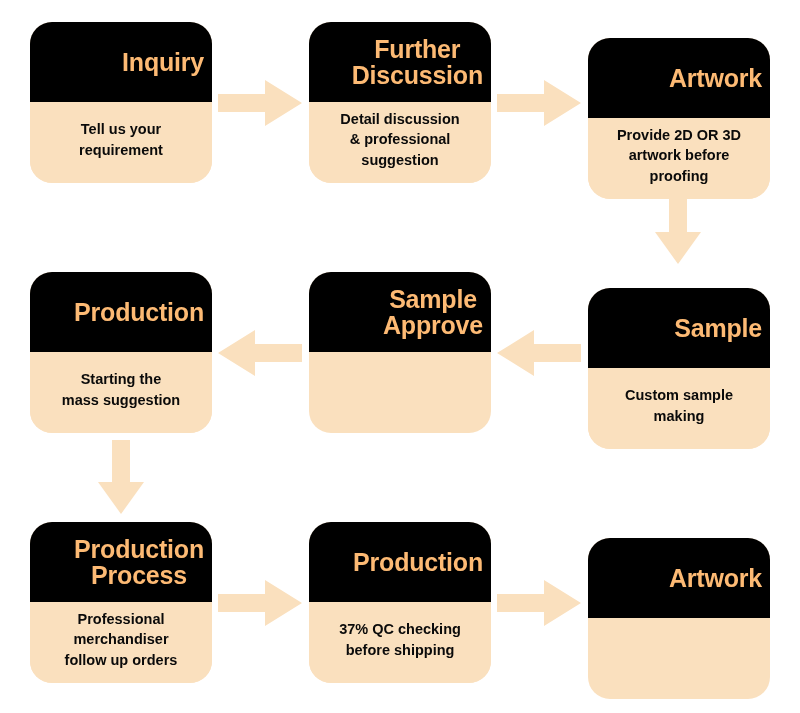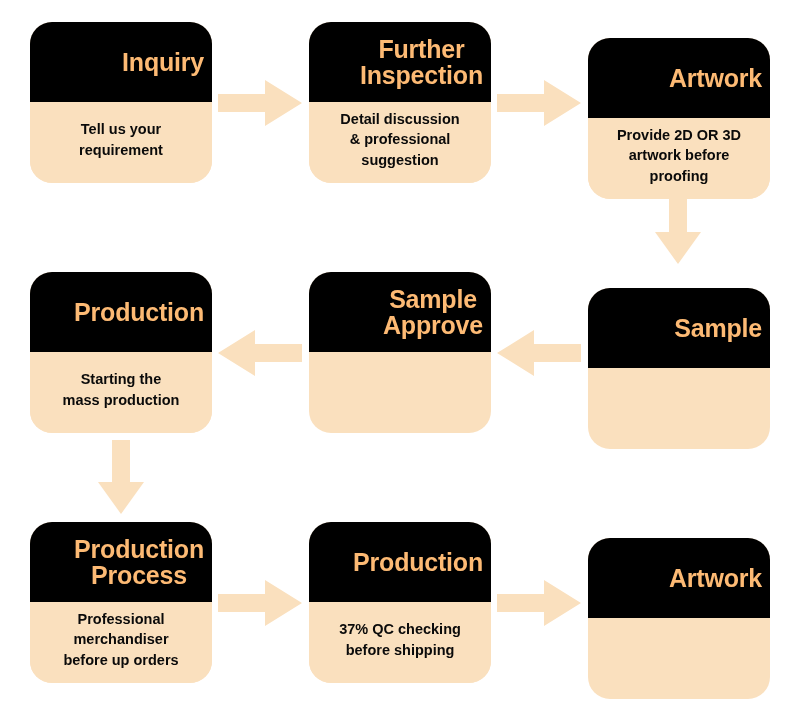--- a/index.html
+++ b/index.html
@@ -110,21 +110,21 @@
 
   <div class="arrow" style="left:218px; top:80px;">
     <svg width="84" height="46" viewBox="0 0 84 46" aria-hidden="true">
       <polygon points="0,14 47,14 47,0 84,23 47,46 47,32 0,32" fill="#FAE0BE"></polygon>
     </svg>
   </div>
 
   <div class="node col-2 row-1">
     <div class="node-header">
       <span class="node-title two-line">Further
-Inspection</span>
+Discussion</span>
     </div>
     <div class="node-body">
       <span class="node-desc">Detail discussion
 &amp; professional
 suggestion</span>
     </div>
   </div>
 
   <div class="arrow" style="left:497px; top:80px;">
     <svg width="84" height="46" viewBox="0 0 84 46" aria-hidden="true">
@@ -148,21 +148,21 @@
       <polygon points="14,0 32,0 32,42 46,42 23,74 0,42 14,42" fill="#FAE0BE"></polygon>
     </svg>
   </div>
 
   <div class="node col-1 row-2">
     <div class="node-header">
       <span class="node-title">Production</span>
     </div>
     <div class="node-body">
       <span class="node-desc">Starting the
-mass production</span>
+mass suggestion</span>
     </div>
   </div>
 
   <div class="arrow" style="left:218px; top:330px;">
     <svg width="84" height="46" viewBox="0 0 84 46" aria-hidden="true">
       <polygon points="84,14 37,14 37,0 0,23 37,46 37,32 84,32" fill="#FAE0BE"></polygon>
     </svg>
   </div>
 
   <div class="node col-2 row-2">
@@ -174,38 +174,42 @@
 
   <div class="arrow" style="left:497px; top:330px;">
     <svg width="84" height="46" viewBox="0 0 84 46" aria-hidden="true">
       <polygon points="84,14 37,14 37,0 0,23 37,46 37,32 84,32" fill="#FAE0BE"></polygon>
     </svg>
   </div>
 
   <div class="node col-3 row-2">
     <div class="node-header">
       <span class="node-title">Sample</span>
+    </div>
+    <div class="node-body">
+      <span class="node-desc">Custom sample
+making</span>
     </div>
   </div>
 
   <div class="arrow" style="left:98px; top:440px;">
     <svg width="46" height="74" viewBox="0 0 46 74" aria-hidden="true">
       <polygon points="14,0 32,0 32,42 46,42 23,74 0,42 14,42" fill="#FAE0BE"></polygon>
     </svg>
   </div>
 
   <div class="node col-1 row-3">
     <div class="node-header">
       <span class="node-title two-line">Production
 Process</span>
     </div>
     <div class="node-body">
       <span class="node-desc">Professional
 merchandiser
-before up orders</span>
+follow up orders</span>
     </div>
   </div>
 
   <div class="arrow" style="left:218px; top:580px;">
     <svg width="84" height="46" viewBox="0 0 84 46" aria-hidden="true">
       <polygon points="0,14 47,14 47,0 84,23 47,46 47,32 0,32" fill="#FAE0BE"></polygon>
     </svg>
   </div>
 
   <div class="node col-2 row-3">

